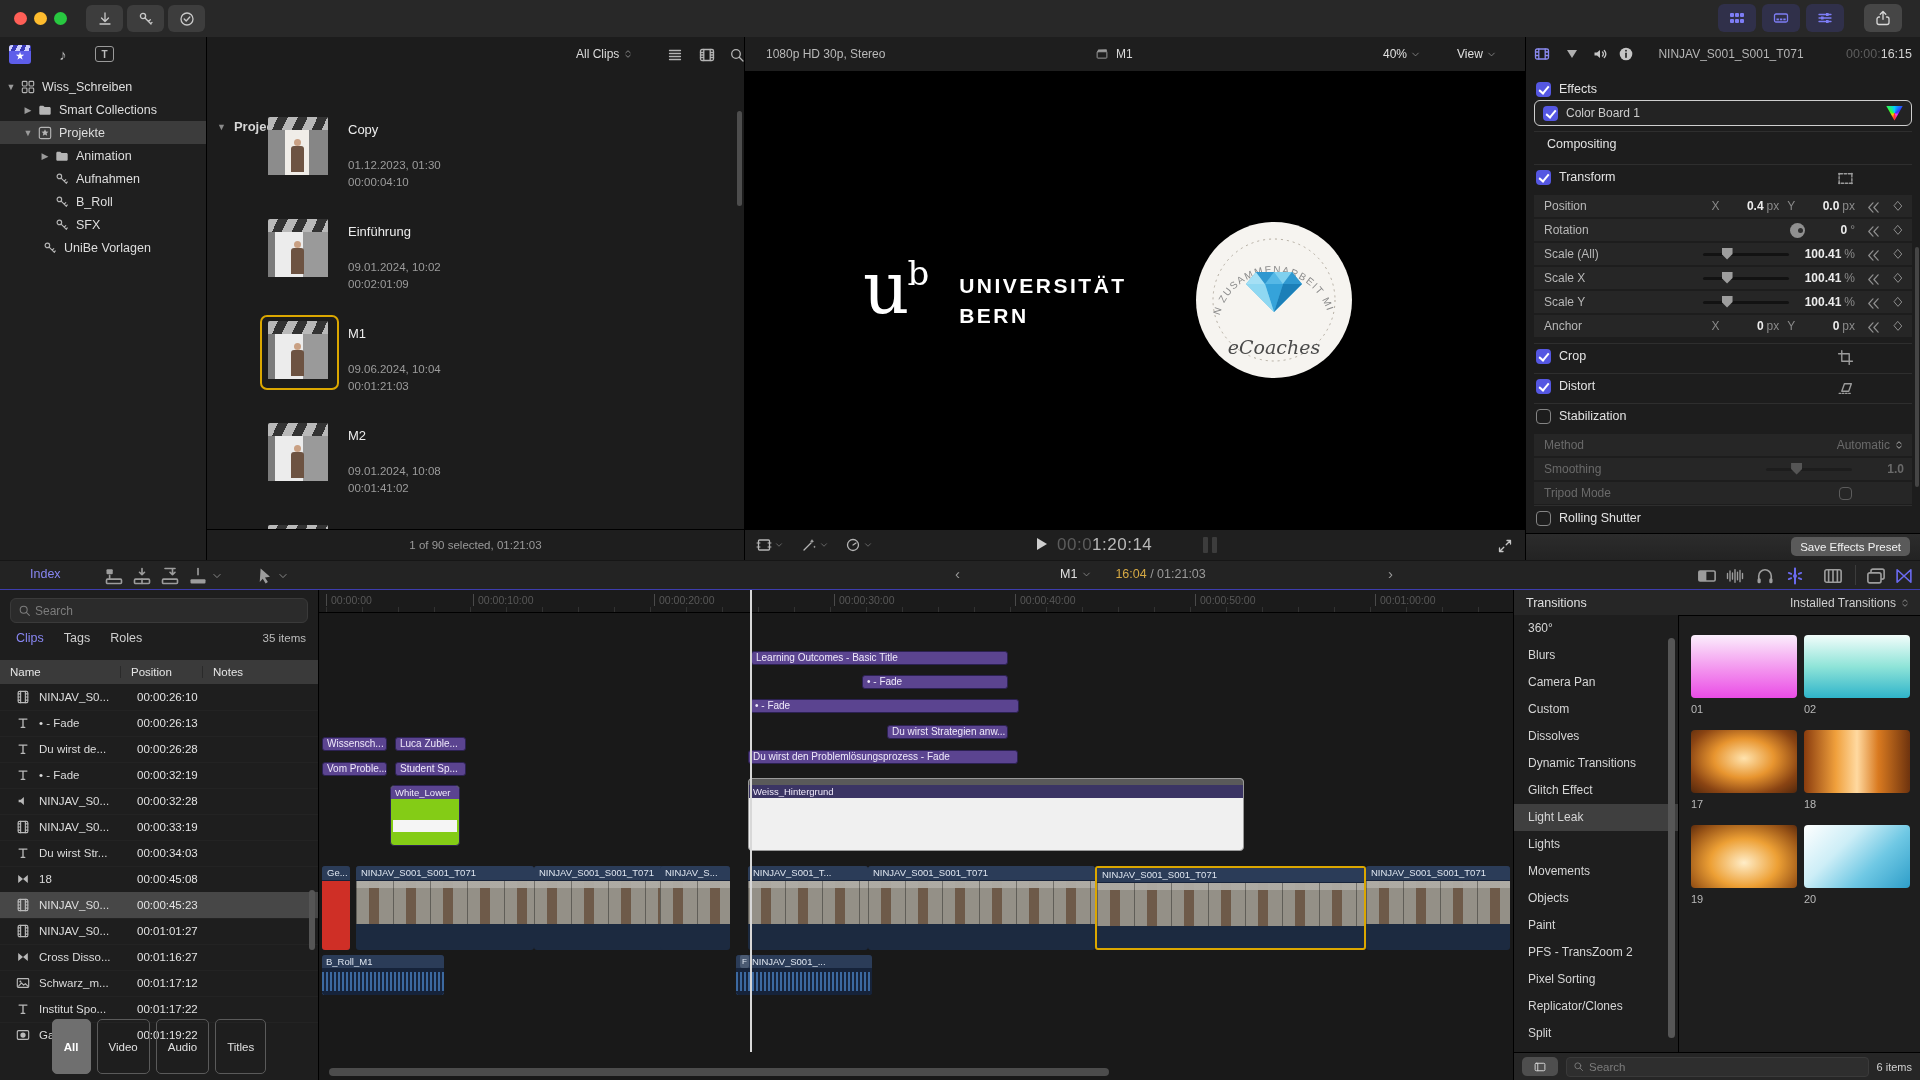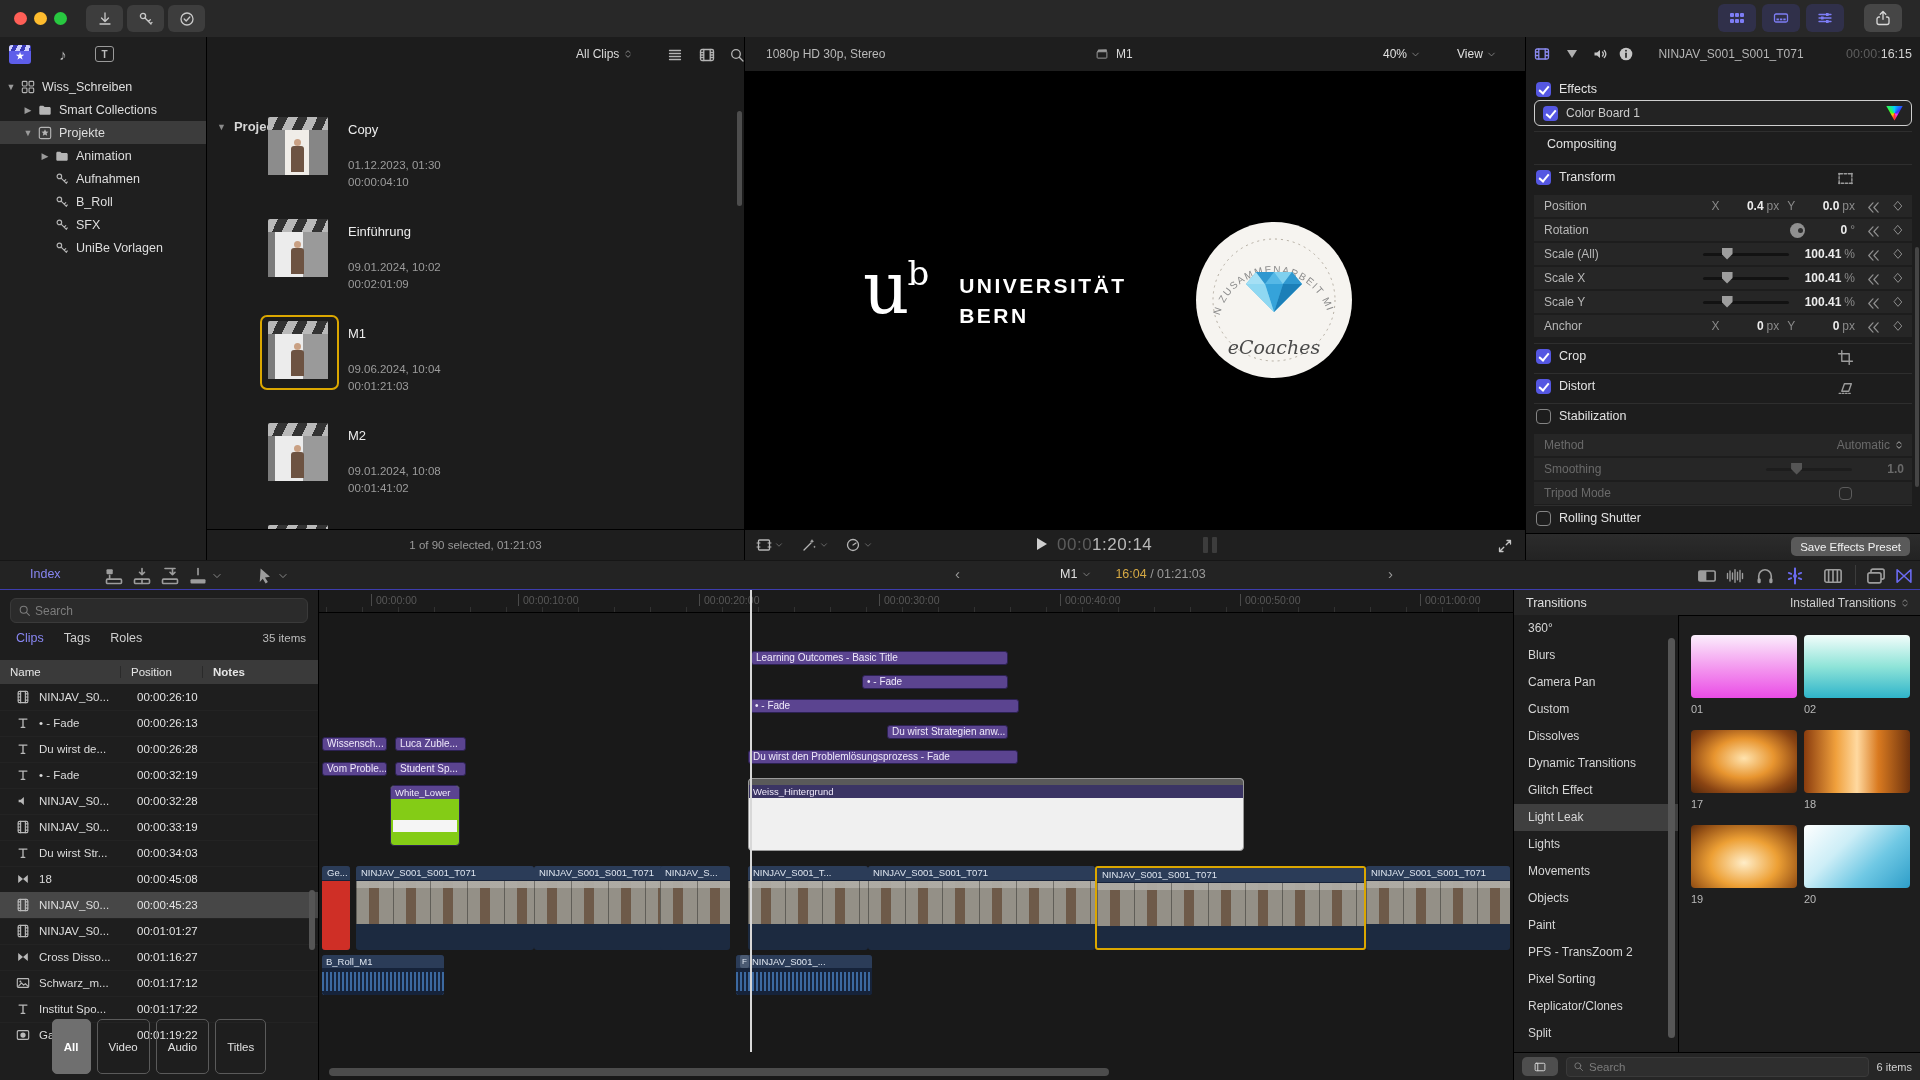--- a/index.html
+++ b/index.html
@@ -103,21 +103,21 @@
   .ixic{width:15px;height:14px;color:#b9b9b9;margin:0 8px 0 16px;flex:none;display:flex;}
   .ixname{width:88px;white-space:nowrap;overflow:hidden;}
   .ixpos{width:82px;padding-left:10px;color:#e3e3e3;}
   .ftabs{position:absolute;bottom:6px;left:0;right:0;display:flex;justify-content:center;gap:6px;}
   .ftab{height:19px;border:1px solid #5a5a5a;border-radius:5px;display:flex;align-items:center;padding:17px 11px;font-size:11.5px;color:#e0e0e0;}
   .ftab.on{background:#6f6f6f;border-color:#6f6f6f;color:#fff;font-weight:bold;}
   
   #timeline-panel{left:319px;top:590px;width:1194px;height:490px;background:#191919;border-right:1px solid #000;overflow:hidden;}
   #ruler{position:absolute;left:0;top:0;right:0;height:22px;background:#1b1b1b;border-bottom:1px solid #000;}
   #ruler:after{content:"";position:absolute;left:7px;right:0;bottom:0;height:5px;background:repeating-linear-gradient(90deg,#323232 0 1px,transparent 1px 36px);}
-  .rlab{position:absolute;top:4px;font-size:10.5px;color:#585858;border-left:1px solid #4a4a4a;padding-left:4px;line-height:12px;margin-left:45px;}
+  .rlab{position:absolute;top:4px;font-size:10.5px;color:#585858;border-left:1px solid #4a4a4a;padding-left:4px;line-height:12px;}
   #playhead{position:absolute;left:431px;top:0;width:1.5px;height:462px;background:#d8d8d8;z-index:40;}
   .tclip{position:absolute;height:14px;background:#5b4490;border:1px solid #2c2152;border-radius:3px;color:#efe9fa;font-size:10px;line-height:12px;padding:0 4px;white-space:nowrap;overflow:hidden;box-sizing:border-box;z-index:5;}
   .gclip{position:absolute;border-radius:4px;overflow:hidden;z-index:5;box-sizing:border-box;}
   .gclip .ghead{height:13px;background:#5b4490;color:#efe9fa;font-size:9.5px;line-height:13px;padding:0 4px;white-space:nowrap;overflow:hidden;}
   .vclip{position:absolute;top:276px;height:84px;border-radius:3px;overflow:hidden;background:#1c2a40;box-sizing:border-box;z-index:10;}
   .vclip.sel{border:2px solid #dba700;}
   .vhead{height:14px;background:#2b3c58;color:#dfe6f0;font-size:9.5px;line-height:14px;padding:0 5px;white-space:nowrap;overflow:hidden;border-bottom:1px solid #17233a;}
   .vthumbs{height:43px;background:
     repeating-linear-gradient(90deg,rgba(0,0,0,.35) 0 1px,transparent 1px 37px),
     linear-gradient(180deg,rgba(175,172,165,.95) 0 7px,rgba(0,0,0,0) 7px),
@@ -309,21 +309,21 @@
         <div class="tree-row" style="padding-left: 40px;">
           <span class="disc"></span>
           <span class="tree-ic">
             <svg viewBox="0 0 16 16" fill="none" stroke="currentColor" stroke-width="1.3" stroke-linecap="round" stroke-linejoin="round">
               <circle cx="5" cy="5" r="2.6"></circle>
               <path d="M7 7l6 6M10.5 10.5l1.8-1.8M12.7 12.7l1.3-1.3"></path>
             </svg>
           </span>
           <span>SFX</span>
         </div>
-        <div class="tree-row" style="padding-left: 40px;">
+        <div class="tree-row" style="padding-left: 28px;">
           <span class="disc"></span>
           <span class="tree-ic">
             <svg viewBox="0 0 16 16" fill="none" stroke="currentColor" stroke-width="1.3" stroke-linecap="round" stroke-linejoin="round">
               <circle cx="5" cy="5" r="2.6"></circle>
               <path d="M7 7l6 6M10.5 10.5l1.8-1.8M12.7 12.7l1.3-1.3"></path>
             </svg>
           </span>
           <span>UniBe Vorlagen</span>
         </div>
       </div>
@@ -804,21 +804,21 @@
     </div>
     <div class="ixtabs" id="ix-views">
         <span class="on">Clips</span>
         <span>Tags</span>
         <span>Roles</span>
       </div>
     <span class="ixcount">35 items</span>
     <div class="thead" id="ix-cols">
         <span style="width: 120px; border-left: none;">Name</span>
         <span style="width: 82px;">Position</span>
-        <span style="width: 108px; font-weight: bold;">Notes</span>
+        <span style="width: 108px;">Notes</span>
       </div>
     <div id="ix-rows" class="abs" style="left:0;top:94px;right:0;bottom:32px;overflow:hidden">
         <div class="ixrow" style="top: 0px;">
           <span class="ixic">
             <svg viewBox="0 0 16 16" fill="none" stroke="currentColor" stroke-width="1.3" stroke-linecap="round" stroke-linejoin="round">
               <rect x="2.5" y="1.5" width="11" height="13" rx="1.5"></rect>
               <path d="M5.3 1.5v13M10.7 1.5v13M2.5 4.5h2.8M2.5 8h2.8M2.5 11.5h2.8M10.7 4.5h2.8M10.7 8h2.8M10.7 11.5h2.8"></path>
             </svg>
           </span>
           <span class="ixname">NINJAV_S0...</span>

